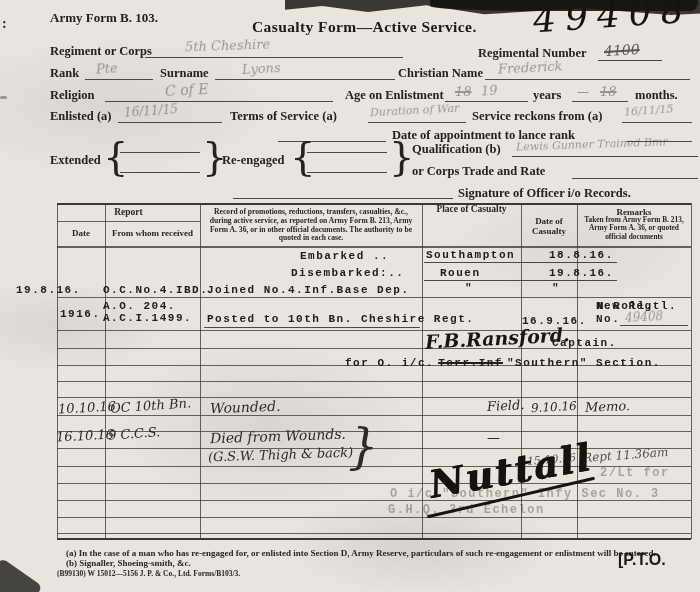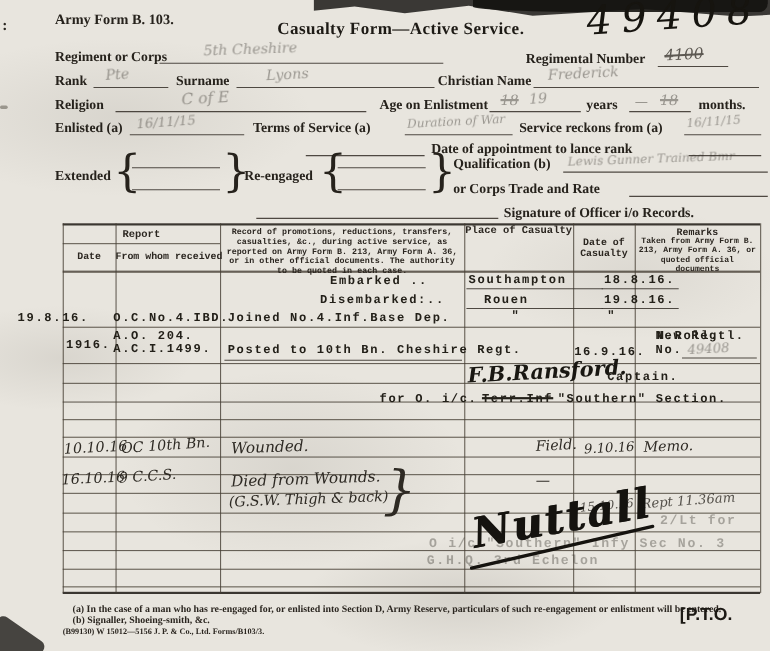--- a/index.html
+++ b/index.html
@@ -10,21 +10,21 @@
       radial-gradient(ellipse 220px 100px at 82% 42%, rgba(115,110,100,.10), transparent 60%),
       radial-gradient(ellipse 260px 150px at 38% 72%, rgba(105,100,90,.12), transparent 60%),
       radial-gradient(ellipse 240px 90px at 60% 92%, rgba(105,100,90,.15), transparent 60%),
       radial-gradient(ellipse 200px 80px at 8% 55%, rgba(105,100,90,.12), transparent 60%),
       #e8e5de;
     font-family:"Liberation Serif",serif;
   }
   .abs{position:absolute; white-space:nowrap;}
   .lbl{font-family:"Liberation Serif",serif; font-weight:700; font-size:12.5px; color:#26221c;}
   .title{font-family:"Liberation Serif",serif; font-weight:700; font-size:15.5px; letter-spacing:.4px; color:#1d1a15;}
-  .hdr{font-family:Liberation Mono, monospace; font-weight:700; color:#2b2620; text-align:center;}
+  .hdr{font-family:Liberation Serif, serif; font-weight:700; color:#2b2620; text-align:center;}
   .typed{font-family:"Liberation Mono",monospace; font-weight:700; font-size:11px; letter-spacing:1.5px; color:#232019;}
   .hw{font-family:"DejaVu Serif",serif; font-style:italic; color:#2e2a24;}
   .hw-faint{opacity:.42; filter:blur(.3px);}
   .struck{text-decoration:line-through; text-decoration-thickness:2px;}
   .ul{position:absolute; height:0; border-bottom:1.5px solid rgba(50,45,38,.85);}
   .hline{position:absolute; left:57px; width:634px; height:1px; background:rgba(70,63,53,.8);}
   .vline{position:absolute; top:203px; height:336px; width:1px; background:rgba(70,63,53,.8);}
   .thick{height:2px; background:rgba(40,36,30,.9);}
   .brace{font-family:"DejaVu Serif",serif; font-weight:400; font-size:40px; color:#26221c;}
   .stamp-faint{opacity:.33; filter:blur(.4px);}

